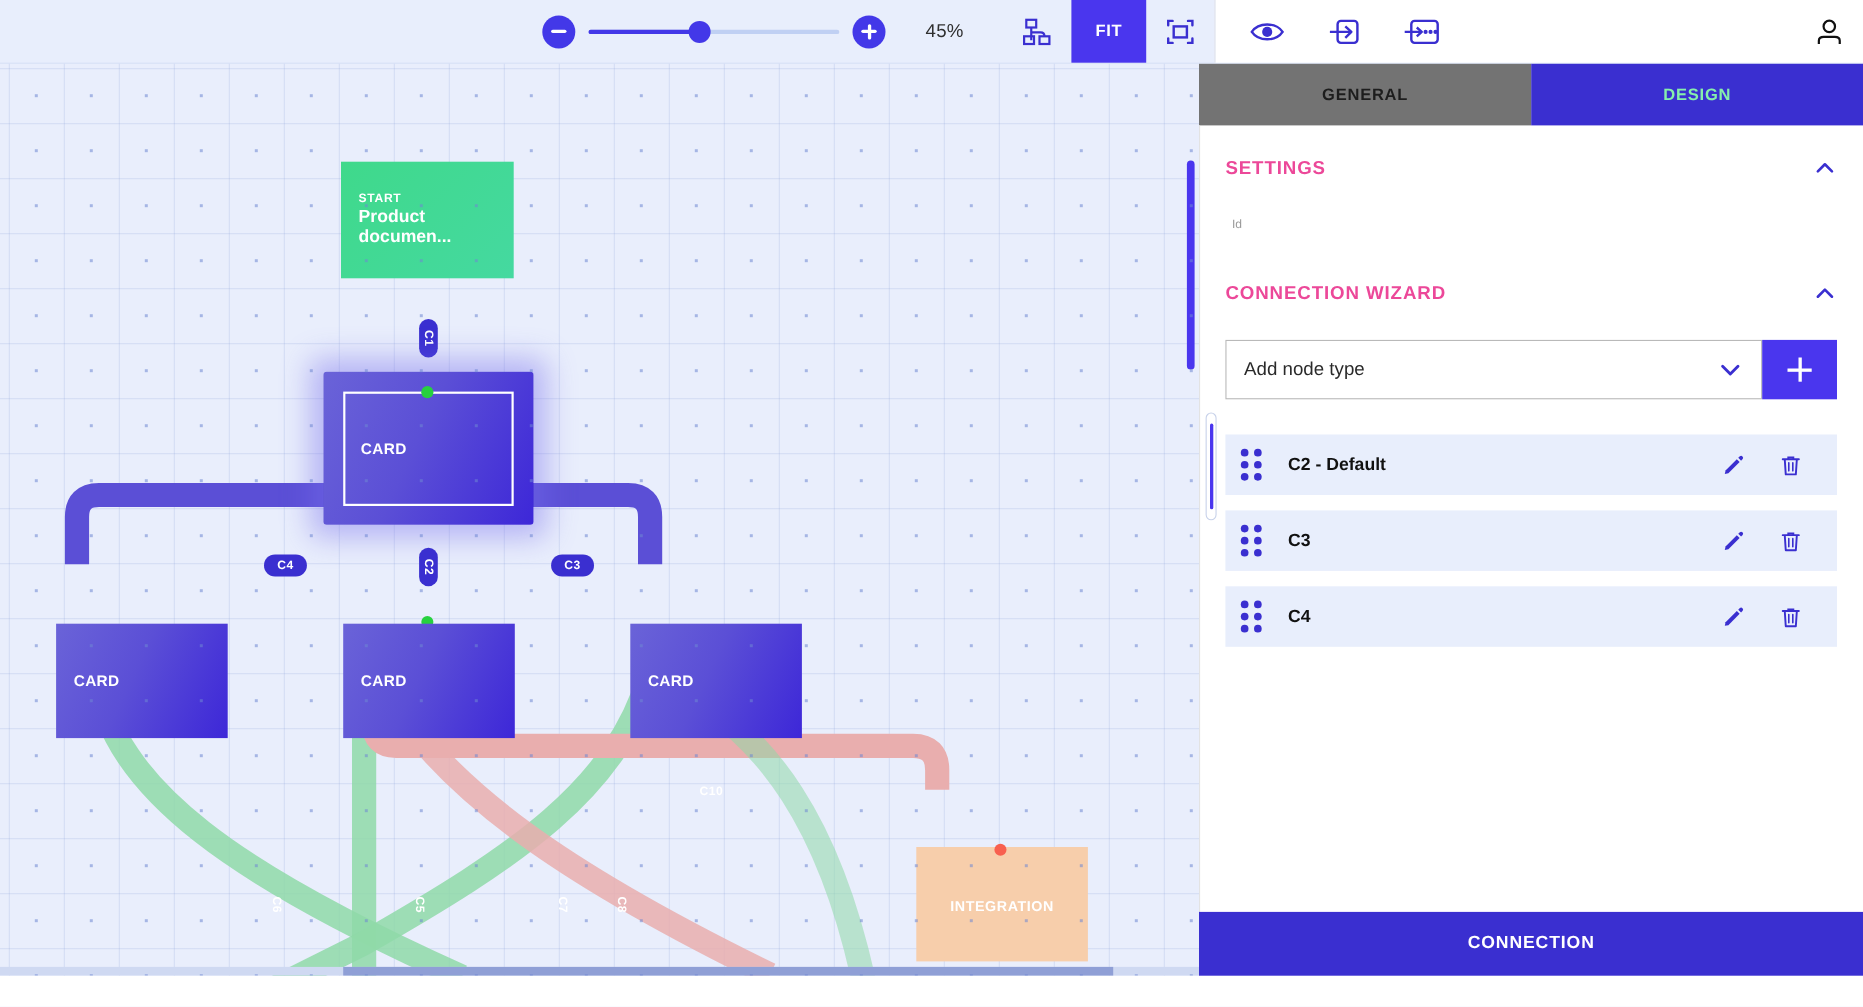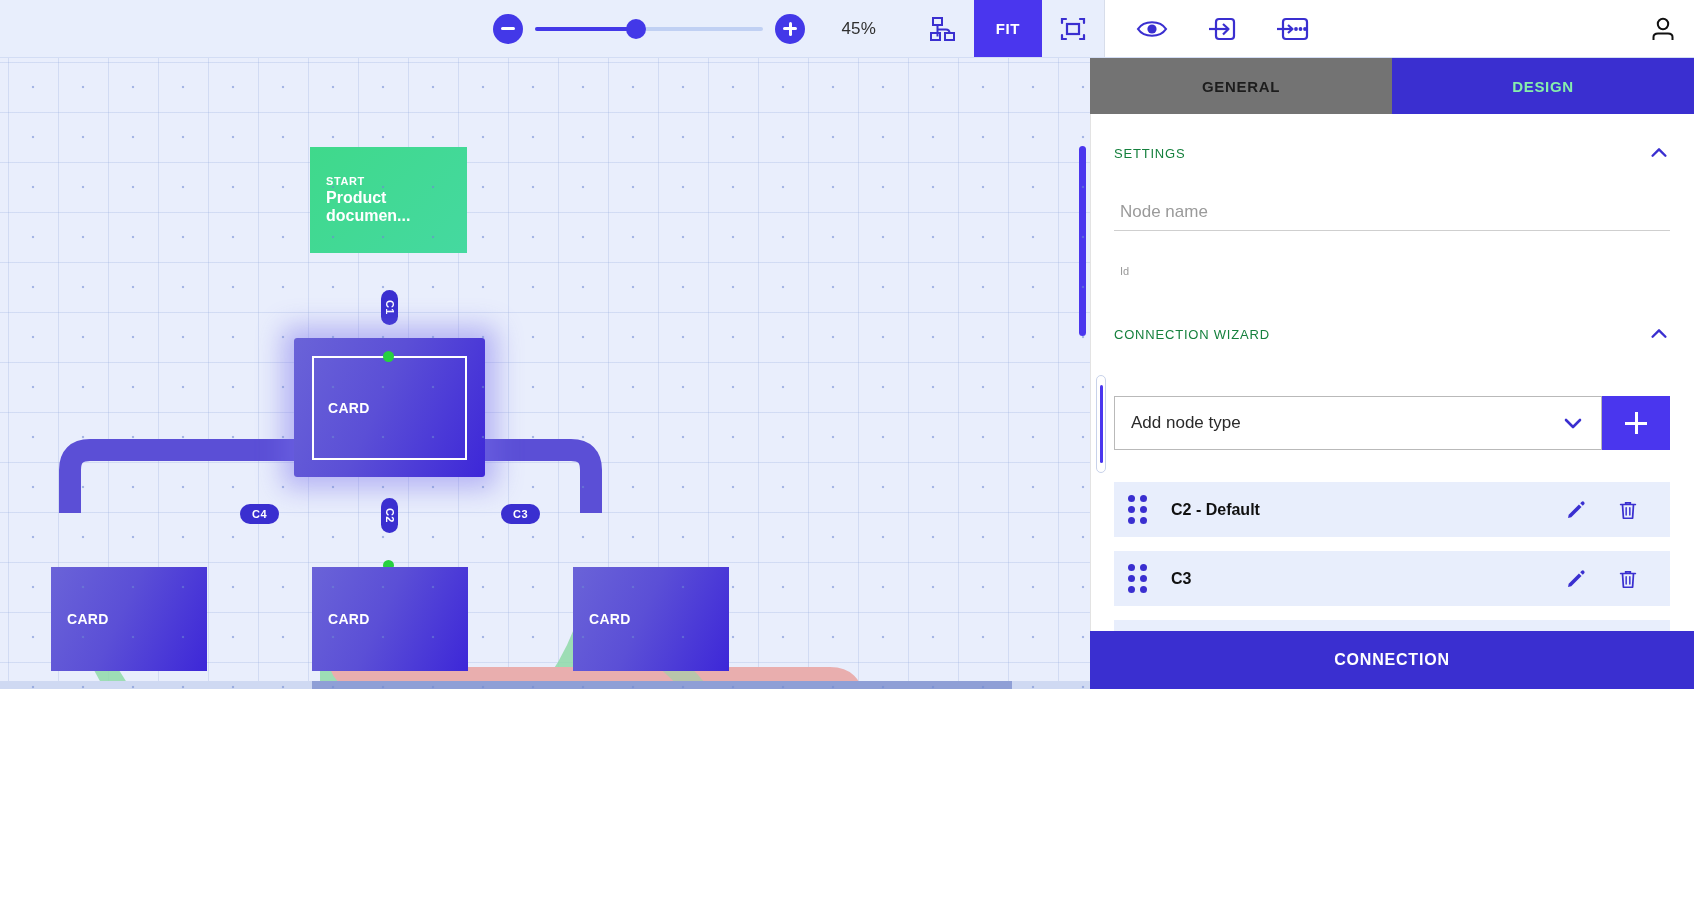--- a/index.html
+++ b/index.html
@@ -2,21 +2,21 @@
 <html><head>
 <meta charset="utf-8">
 <style>
   * { box-sizing: border-box; margin: 0; padding: 0; }
   html, body {
     width: 1694px; height: 915px;
     font-family: "Liberation Sans", sans-serif;
     overflow: hidden;
     background: #ffffff;
   }
-  #app { position: relative; width: 1694px; height: 689px; display: flex; flex-direction: column; }
+  #app { position: relative; width: 1694px; height: 887px; display: flex; flex-direction: column; }
 
   
   .toolbar {
     height: 58px; flex: 0 0 58px;
     display: flex; align-items: stretch;
     background: #e8eefc;
     border-bottom: 1px solid #d3ddf4;
   }
   .tb-left { flex: 0 0 1104px; display: flex; align-items: center; justify-content: flex-end; padding-right: 0; }
   .zoom-cluster { display: flex; align-items: center; gap: 0; margin-right: 36px; }
@@ -142,37 +142,37 @@
     font-size: 15px; font-weight: 700; letter-spacing: .7px; cursor: pointer;
     background: #737373; color: #1d1d1d;
   }
   .ptab.active { background: #3a2fd0; color: #86efac; }
   .panel-body { flex: 1; overflow: hidden; padding: 0 24px; }
 
   .sec-head {
     display: flex; align-items: center; justify-content: space-between;
     padding: 28px 0 0 0; cursor: pointer;
   }
-  .sec-title { font-size: 13px; color: #15803d; letter-spacing: .8px; }
+  .sec-title { font-size: 17px; color: #ec4899; letter-spacing: .8px; font-weight: bold; }
   .chev { width: 22px; height: 22px; }
 
   .field { margin-top: 34px; }
   .field-input {
     width: 100%; border: none; border-bottom: 1px solid #cfcfcf;
     font-family: "Liberation Sans", sans-serif;
     font-size: 17px; color: #1d1d1d; padding: 4px 0 8px 6px; outline: none; background: transparent;
   }
   .field-input::placeholder { color: #9a9a9a; }
   .field-label { font-size: 11px; color: #9a9a9a; padding-left: 6px; }
   .field-value {
     font-size: 17px; color: #1d1d1d; padding: 4px 0 8px 6px;
     border-bottom: 1px solid #cfcfcf; white-space: nowrap; overflow: hidden;
   }
 
-  .wizard-row { display: flex; margin-top: 51px; height: 54px; border-radius: 16px; }
+  .wizard-row { display: flex; margin-top: 31px; height: 54px; border-radius: 16px; }
   .select-box {
     flex: 1; border: 1px solid #b9b9b9; background: #fff;
     display: flex; align-items: center; padding: 0 16px; cursor: pointer;
   }
   .select-text { flex: 1; font-size: 17px; color: #2a2a2a; }
   .add-btn {
     width: 68px; background: #4a36ee; display: flex; align-items: center; justify-content: center;
     cursor: pointer; position: relative;
   }
   .add-btn .bar-h { position: absolute; width: 22px; height: 3px; background: #fff; }
@@ -377,23 +377,20 @@
 
       <div class="panel-body">
 
         <div class="sec-head">
           <div class="sec-title">SETTINGS</div>
           <svg class="chev" viewBox="0 0 24 24">
             <path d="M5 15 L12 8 L19 15" fill="none" stroke="#3a2fd0" stroke-width="2.6" stroke-linecap="round" stroke-linejoin="round"></path>
           </svg>
         </div>
 
-        <div class="field">
-          <input class="field-input" type="text" placeholder="Node name" style="">
-        </div>
 
         <div class="field">
           <div class="field-label">Id</div>
         </div>
 
         <div class="sec-head" style="padding-top:46px;">
           <div class="sec-title">CONNECTION WIZARD</div>
           <svg class="chev" viewBox="0 0 24 24">
             <path d="M5 15 L12 8 L19 15" fill="none" stroke="#3a2fd0" stroke-width="2.6" stroke-linecap="round" stroke-linejoin="round"></path>
           </svg>

